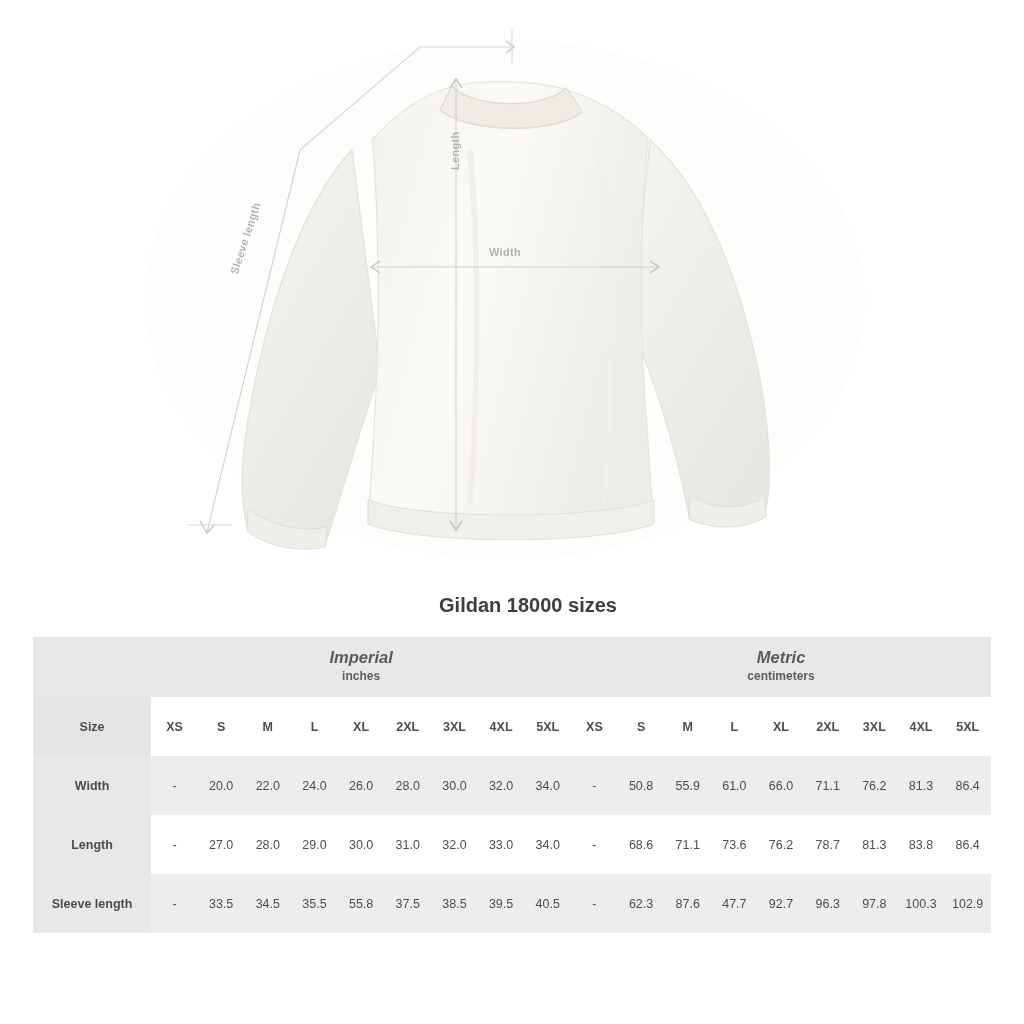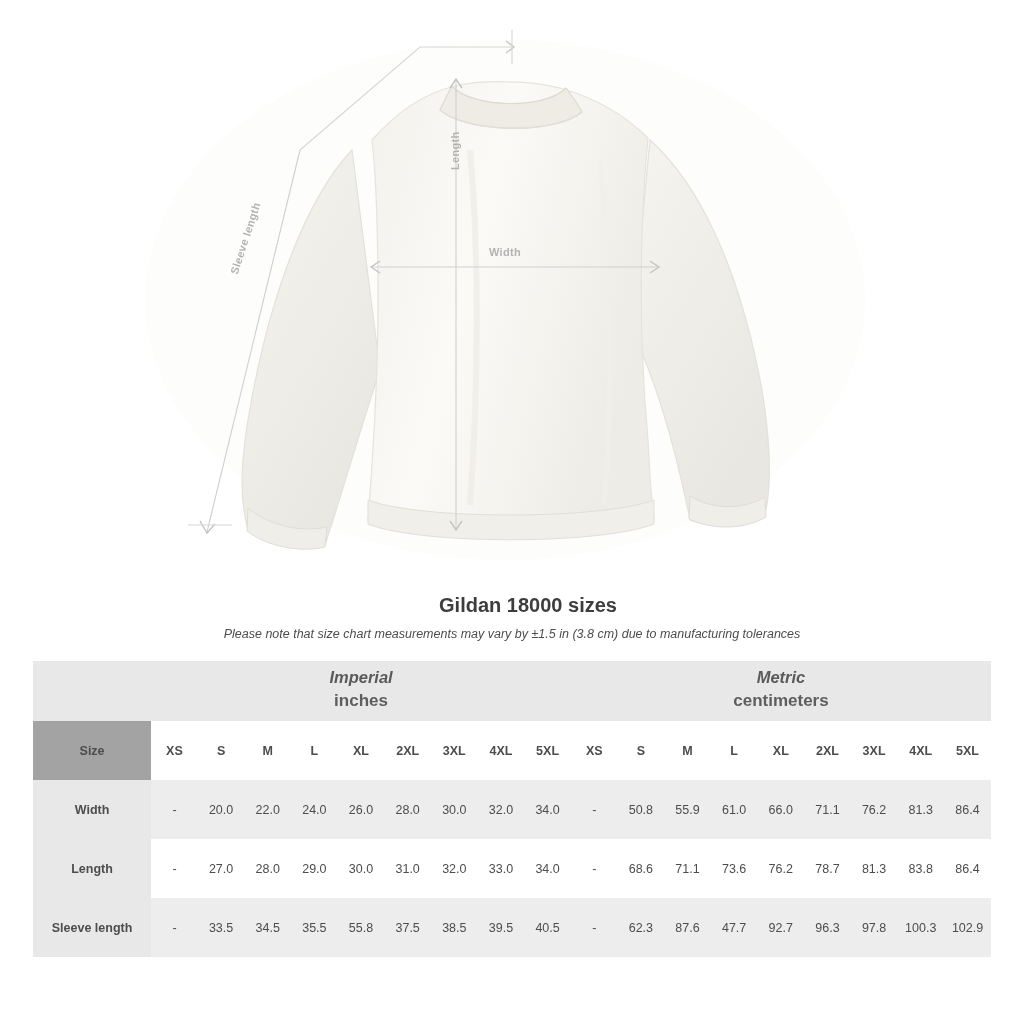--- a/index.html
+++ b/index.html
@@ -98,27 +98,27 @@
   }
   .sys-name {
     font-size: 16.5px;
     font-style: italic;
     font-weight: bold;
     color: #5a5a5a;
     display: block;
     line-height: 1.15;
   }
   .sys-unit {
-    font-size: 17px;
+    font-size: 12px;
     color: #5e5e5e;
     display: block;
     line-height: 1.6;
   }
   .row-head {
-    background: #a3a3a3;
+    background: #e5e5e5;
     font-weight: bold;
     font-size: 13px;
     color: #4a4a4a;
   }
   .row-label {
     background: #e8e8e8;
     font-weight: bold;
     font-size: 13px;
     color: #4a4a4a;
   }
@@ -194,21 +194,20 @@
     <line x1="188" y1="525" x2="232" y2="525" stroke="#d6d6d6" stroke-width="1.1"></line>
   </svg>
 
   <div class="measure-label label-length">Length</div>
   <div class="measure-label label-width">Width</div>
   <div class="measure-label label-sleeve">Sleeve length</div>
 </div>
 
 <div class="title-block">
   <div class="chart-title">Gildan 18000 sizes</div>
-  <div class="chart-note">Please note that size chart measurements may vary by ±1.5 in (3.8 cm) due to manufacturing tolerances</div>
 </div>
 
 <div class="table-wrap">
   <table class="size-table">
     <colgroup>
       <col class="c-label">
       <col class="c-cell">
         <col class="c-cell">
         <col class="c-cell">
         <col class="c-cell">

